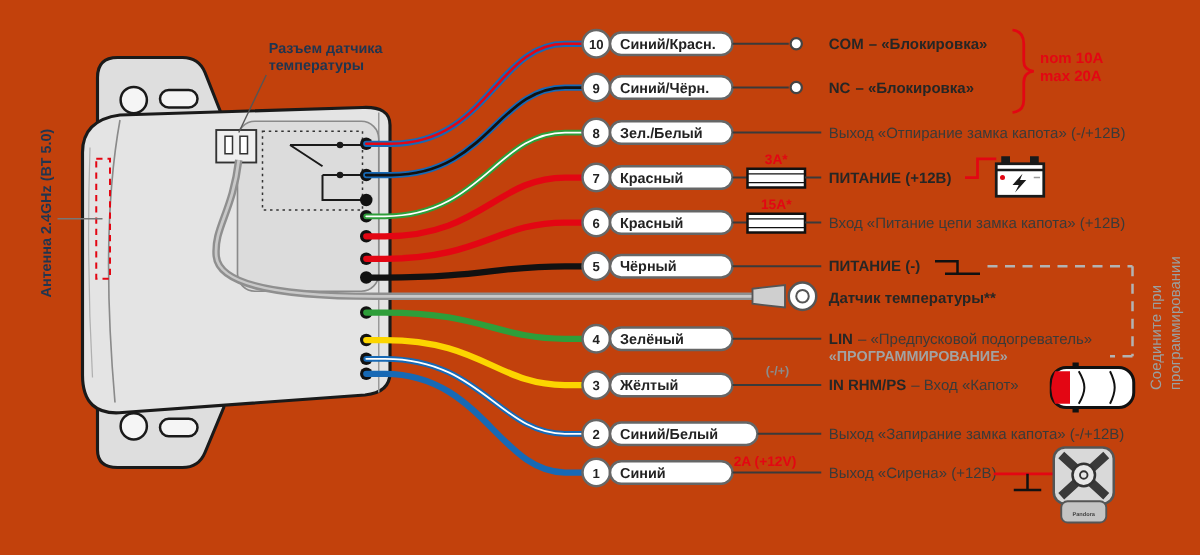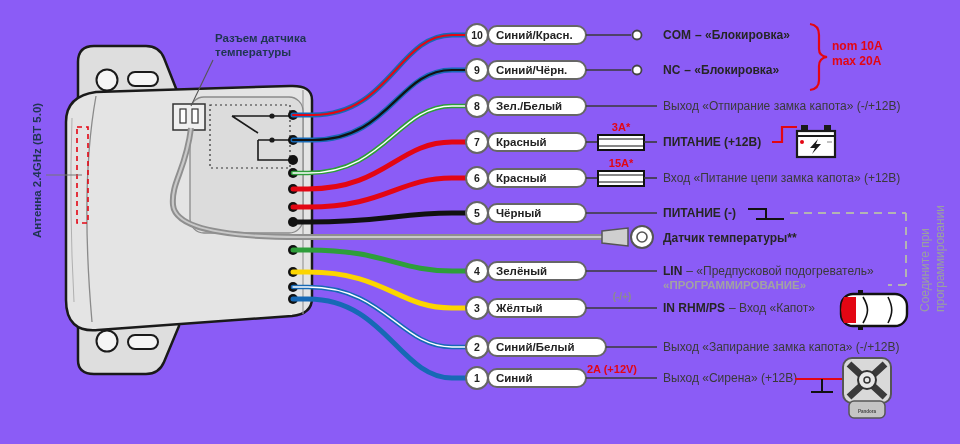--- a/index.html
+++ b/index.html
@@ -1,16 +1,16 @@
 <!DOCTYPE html>
 <html><head>
 <meta charset="utf-8">
 <style>
   html,body{margin:0;padding:0;background:#ffffff;}
-  .stage{position:relative;width:960px;height:444px;background:#8b5cf6;overflow:hidden;
+  .stage{position:relative;width:960px;height:444px;background:#c2410c;overflow:hidden;
          font-family:"Liberation Sans", sans-serif;}
   svg{position:absolute;left:0;top:0;}
   text{font-family:"Liberation Sans", sans-serif;fill:#3a3a39;}
   .pill-t{font-size:11.5px;font-weight:bold;fill:#222;}
   .num-t{font-size:10.5px;font-weight:bold;fill:#222;}
   .desc-b{font-size:12px;font-weight:bold;fill:#262625;}
   .desc-r{font-size:12px;font-weight:normal;fill:#3a3a39;}
   .sub-t{font-size:11.5px;font-weight:bold;fill:#a2a2a2;}
   .red-t{font-size:11px;font-weight:bold;fill:#e30613;}
   .gray-note{font-size:10px;font-weight:bold;fill:#8c8c8c;}

